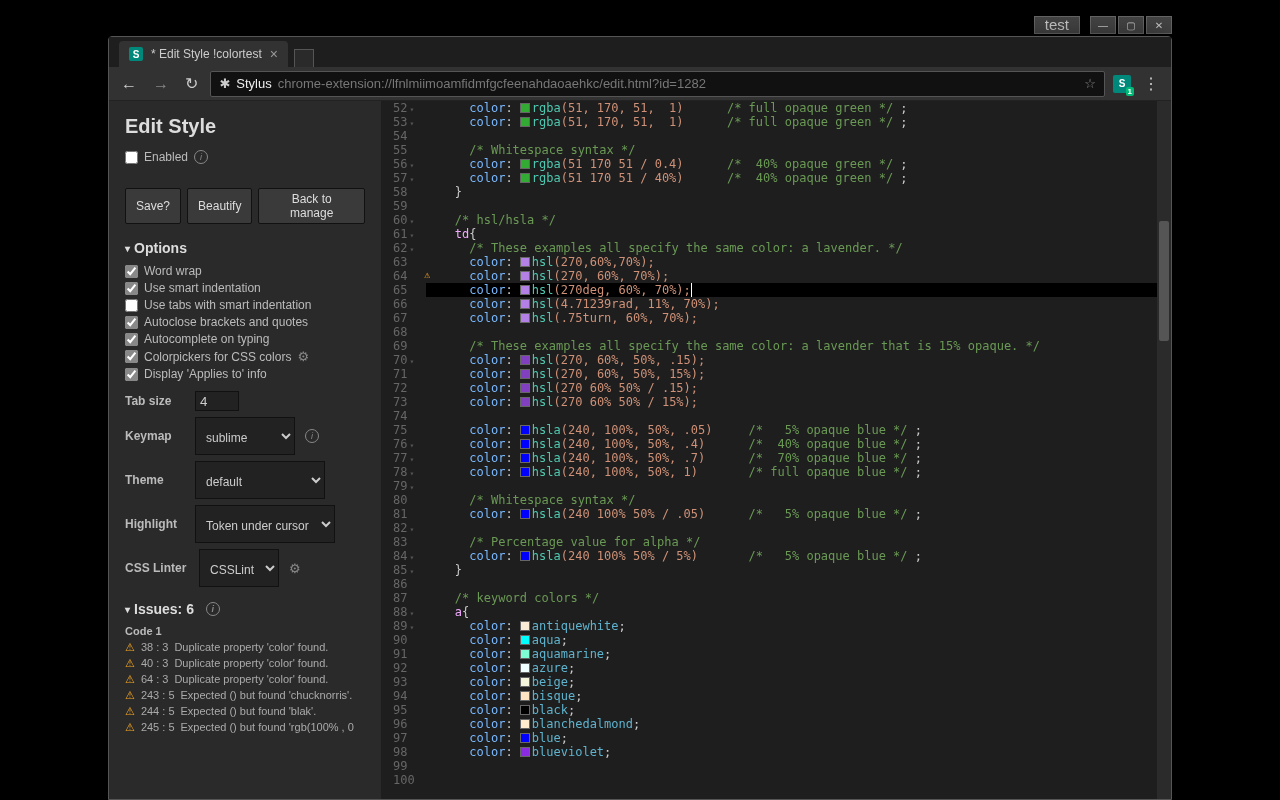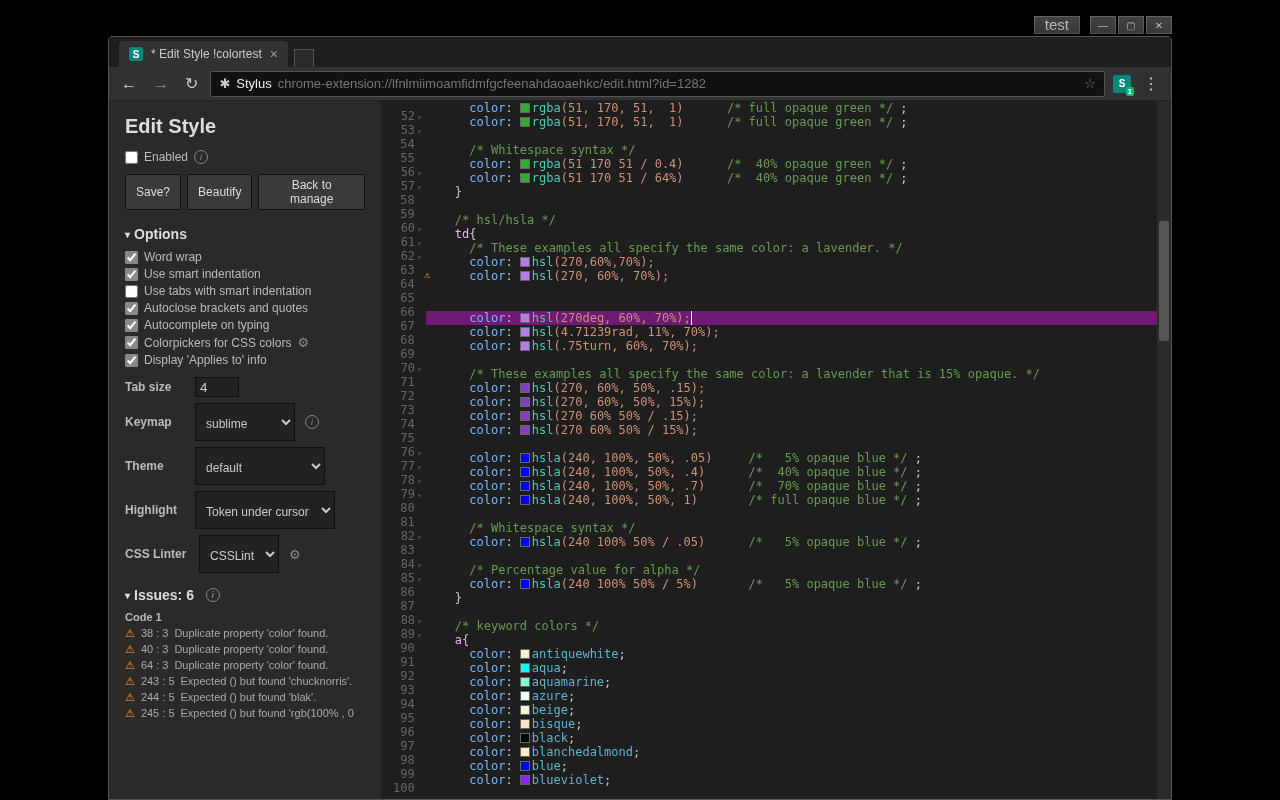--- a/index.html
+++ b/index.html
@@ -20,46 +20,46 @@
 .omni-label { color: #eee; }
 .omni-url { color: #777; }
 .star { color: #888; margin-left: auto; }
 .ext-icon { width: 18px; height: 18px; background: #00897b; color: #fff; font-weight: bold; display: flex; align-items: center; justify-content: center; font-size: 10px; border-radius: 2px; position: relative; }
 .ext-badge { position: absolute; bottom: -3px; right: -3px; background: #0b7; color: #fff; font-size: 8px; padding: 0 2px; border-radius: 2px; }
 .menu-dots { color: #ccc; font-size: 16px; padding: 0 4px; }
 .content { flex: 1; display: flex; overflow: hidden; background: #2a2a2a; }
 .sidebar { width: 272px; background: #2a2a2a; padding: 14px 16px; overflow-y: auto; font-size: 13px; color: #bbb; }
 .sidebar h1 { font-size: 20px; font-weight: bold; color: #ddd; margin-bottom: 12px; }
 .name-input { width: 100%; height: 22px; background: #222; border: 1px solid #111; color: #ccc; padding: 0 6px; font-size: 12px; margin-bottom: 6px; }
-.cb-row { display: flex; align-items: center; gap: 6px; margin-bottom: 10px; font-size: 12px; }
+.cb-row { display: flex; align-items: center; gap: 6px; margin-bottom: 24px; font-size: 12px; }
 .cb-row input { accent-color: #888; }
 .info-icon { width: 14px; height: 14px; border: 1px solid #888; border-radius: 50%; display: inline-flex; align-items: center; justify-content: center; font-size: 9px; color: #888; font-style: italic; }
 .btn-row { display: flex; gap: 6px; margin-bottom: 16px; }
 .sbtn { background: #3a3a3a; border: 1px solid #111; color: #ddd; padding: 3px 10px; font-size: 12px; border-radius: 2px; }
 .section-h { display: flex; align-items: center; gap: 4px; font-weight: bold; color: #ddd; margin-bottom: 8px; font-size: 14px; }
 .section-h::before { content: "▾"; font-size: 10px; }
 .opt-list { margin-bottom: 10px; }
 .opt-list .cb-row { margin-bottom: 3px; }
 .gear-icon { color: #888; font-size: 13px; }
 .form-row { display: flex; align-items: center; gap: 10px; margin-bottom: 6px; font-size: 12px; }
 .form-row label { width: 60px; font-weight: bold; }
 .form-row input[type=text] { width: 44px; height: 20px; background: #222; border: 1px solid #111; color: #ccc; padding: 0 4px; }
 .form-row select, .sel { height: 38px; background: #222; border: 1px solid #111; color: #ccc; padding: 12px 6px; font-size: 12px; min-width: 100px; }
 .issues-list { font-size: 11px; }
 .issues-list .hdr { font-weight: bold; margin: 8px 0 4px; }
 .issue { display: flex; gap: 6px; margin-bottom: 3px; color: #aaa; }
 .warn-icon { color: #f5a623; font-size: 11px; }
 .editor { flex: 1; display: flex; background: #1e1e1e; font-family: Consolas, monospace; font-size: 12px; position: relative; }
-.gutter { background: #1e1e1e; color: #666; text-align: right; padding: 8px 4px 0 12px; user-select: none; }
+.gutter { background: #1e1e1e; color: #666; padding: 0 4px 0 12px; user-select: none; }
 .gutter .ln { height: 14px; line-height: 14px; white-space: nowrap; }
 .fold { color: #555; font-size: 8px; margin-left: 2px; }
 .gut-warn { position: absolute; color: #f5a623; font-size: 10px; }
 .code { flex: 1; padding-right: 14px; }
 .code .line { height: 14px; line-height: 14px; white-space: pre; }
-.code .hl { background: #701a75; margin-top: 28px; }
+.code .hl { background: #000000; }
 .c-prop { color: #79b8ff; }
 .c-func { color: #4ec9b0; }
 .c-num  { color: #ce9178; }
 .c-comm { color: #6a9955; }
 .c-sel  { color: #f0abfc; }
 .c-punc { color: #ccc; }
 .c-kw   { color: #5fb3ce; }
 .swatch { display: inline-block; width: 10px; height: 10px; border: 1px solid #666; vertical-align: -1px; margin-right: 2px; }
 .cursor { border-right: 1px solid #fff; }
 .scroll-v { position: absolute; right: 0; top: 64px; bottom: 0; width: 14px; background: #2b2b2b; }
@@ -261,21 +261,21 @@
           <div class="ln">98&nbsp;</div>
           <div class="ln">99&nbsp;</div>
           <div class="ln">100&nbsp;</div>
         </div>
       <div class="code" id="code" style="position: relative;">
           <div class="line">      <span class="c-prop">color</span><span class="c-punc">: </span><span class="swatch" style="background:#33aa33"></span><span class="c-func">rgba</span><span class="c-num">(51, 170, 51,  1)</span>      <span class="c-comm">/* full opaque green */</span><span class="c-punc"> ;</span></div>
           <div class="line">      <span class="c-prop">color</span><span class="c-punc">: </span><span class="swatch" style="background:#33aa33"></span><span class="c-func">rgba</span><span class="c-num">(51, 170, 51,  1)</span>      <span class="c-comm">/* full opaque green */</span><span class="c-punc"> ;</span></div>
           <div class="line"></div>
           <div class="line">      <span class="c-comm">/* Whitespace syntax */</span></div>
           <div class="line">      <span class="c-prop">color</span><span class="c-punc">: </span><span class="swatch" style="background:#33aa33"></span><span class="c-func">rgba</span><span class="c-num">(51 170 51 / 0.4)</span>      <span class="c-comm">/*  40% opaque green */</span><span class="c-punc"> ;</span></div>
-          <div class="line">      <span class="c-prop">color</span><span class="c-punc">: </span><span class="swatch" style="background:#33aa33"></span><span class="c-func">rgba</span><span class="c-num">(51 170 51 / 64%)</span>      <span class="c-comm">/*  40% opaque green */</span><span class="c-punc"> ;</span></div>
+          <div class="line">      <span class="c-prop">color</span><span class="c-punc">: </span><span class="swatch" style="background:#33aa33"></span><span class="c-func">rgba</span><span class="c-num">(51 170 51 / 40%)</span>      <span class="c-comm">/*  40% opaque green */</span><span class="c-punc"> ;</span></div>
           <div class="line">    <span class="c-punc">}</span></div>
           <div class="line"></div>
           <div class="line">    <span class="c-comm">/* hsl/hsla */</span></div>
           <div class="line">    <span class="c-sel">td</span><span class="c-punc">{</span></div>
           <div class="line">      <span class="c-comm">/* These examples all specify the same color: a lavender. */</span></div>
           <div class="line">      <span class="c-prop">color</span><span class="c-punc">: </span><span class="swatch" style="background:#b380e6"></span><span class="c-func">hsl</span><span class="c-num">(270,60%,70%);</span></div>
           <div class="line">      <span class="c-prop">color</span><span class="c-punc">: </span><span class="swatch" style="background:#b380e6"></span><span class="c-func">hsl</span><span class="c-num">(270, 60%, 70%);</span></div>
           <div class="line hl">      <span class="c-prop">color</span><span class="c-punc">: </span><span class="swatch" style="background:#b380e6"></span><span class="c-func">hsl</span><span class="c-num">(270deg, 60%, 70%);</span><span class="cursor"></span></div>
           <div class="line">      <span class="c-prop">color</span><span class="c-punc">: </span><span class="swatch" style="background:#b380e6"></span><span class="c-func">hsl</span><span class="c-num">(4.71239rad, 11%, 70%);</span></div>
           <div class="line">      <span class="c-prop">color</span><span class="c-punc">: </span><span class="swatch" style="background:#b380e6"></span><span class="c-func">hsl</span><span class="c-num">(.75turn, 60%, 70%);</span></div>

